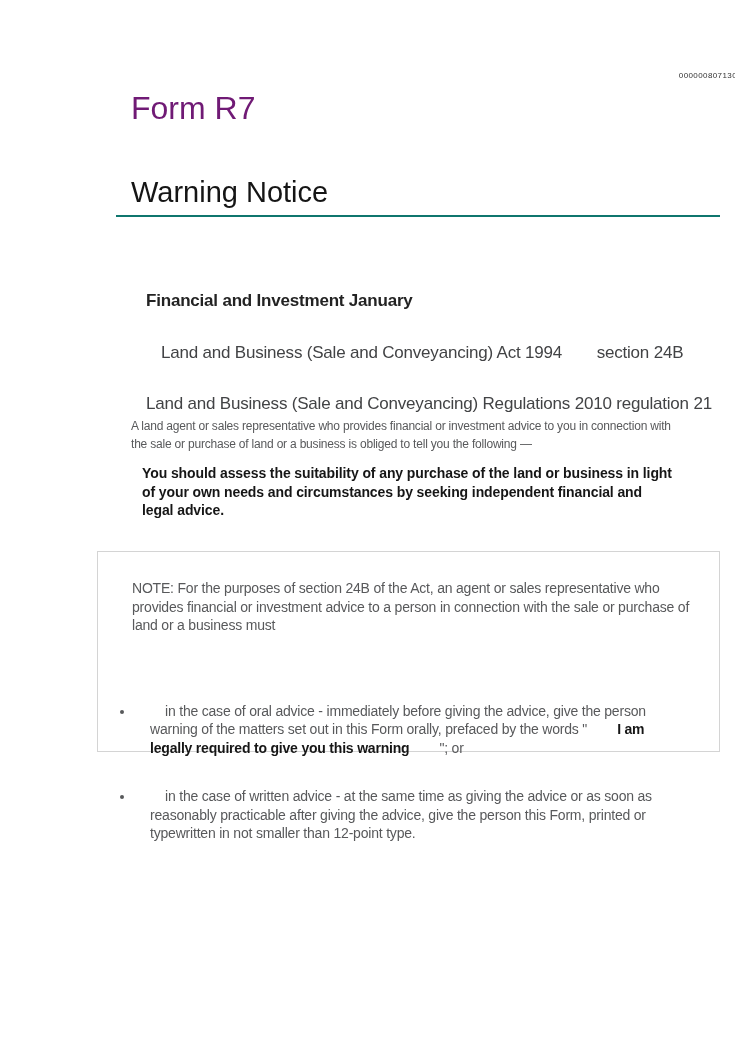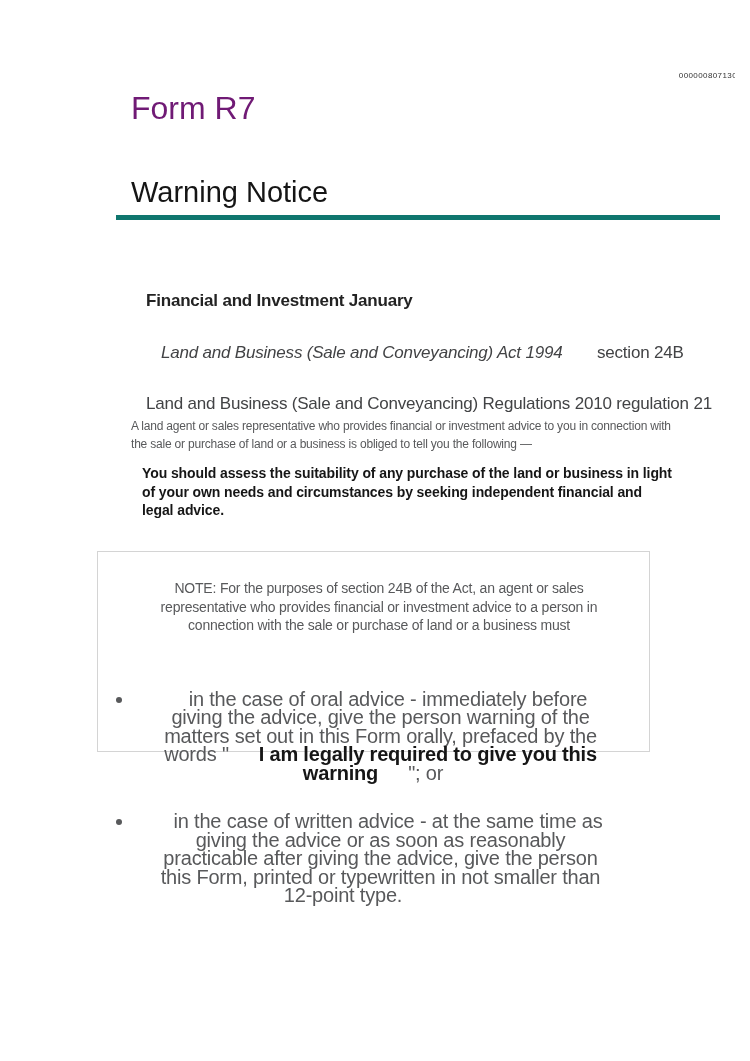--- a/index.html
+++ b/index.html
@@ -31,37 +31,37 @@
   }
   .notice-title {
     position: absolute;
     left: 86px;
     top: 131px;
     width: 604px;
     font-size: 29px;
     font-weight: 400;
     color: #151515;
     padding-bottom: 6px;
-    border-bottom: 5px solid #0f766e;
+    border-bottom: 2px solid #0f766e;
   }
   .subject {
     position: absolute;
     left: 86px;
     top: 230px;
     font-size: 17px;
     line-height: 21.5px;
     letter-spacing: -0.2px;
     color: #424345;
     white-space: nowrap;
   }
   .subject .subject-heading {
     font-weight: 700;
     color: #232323;
   }
-  .subject .act-italic { font-style: italic; }
+  .subject .act-italic { }
   .intro-paragraph {
     position: absolute;
     left: 86px;
     top: 372px;
     width: 578px;
     font-size: 12px;
     letter-spacing: -0.2px;
     line-height: 18px;
     color: #58595b;
   }
@@ -73,37 +73,36 @@
     font-size: 14px;
     letter-spacing: -0.1px;
     line-height: 18.5px;
     font-weight: 700;
     color: #161616;
   }
   .note-box {
     position: absolute;
     left: 67px;
     top: 521px;
-    width: 553px;
+    width: 623px;
     height: 201px;
     border: 1px solid #d4d4d4;
     padding: 12px 8px 0 19px;
-    text-align: center;
   }
   .note-intro {
     font-size: 14px;
     letter-spacing: -0.2px;
     line-height: 18.5px;
     color: #58595b;
   }
   .note-bullets {
-    margin-top: 10px;
+    margin-top: 22px;
     padding-left: 18px;
     list-style: disc outside;
-    font-size: 20px;
+    font-size: 14px;
     letter-spacing: -0.2px;
     line-height: 18.5px;
     color: #58595b;
   }
   .note-bullets li { margin: 0; }
   .bullet-bold {
     font-weight: 700;
     color: #161616;
   }
   .footer-date {

